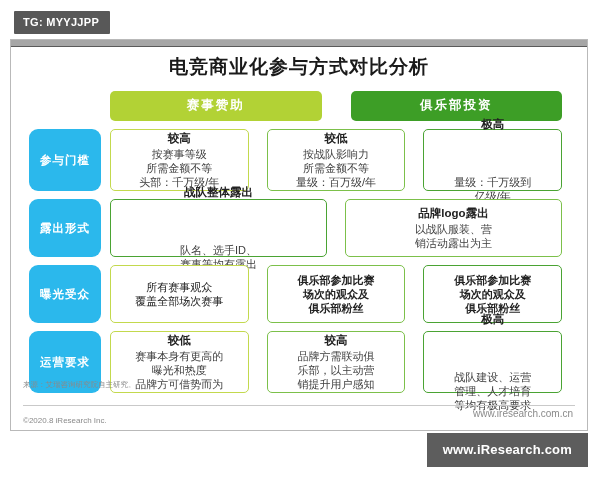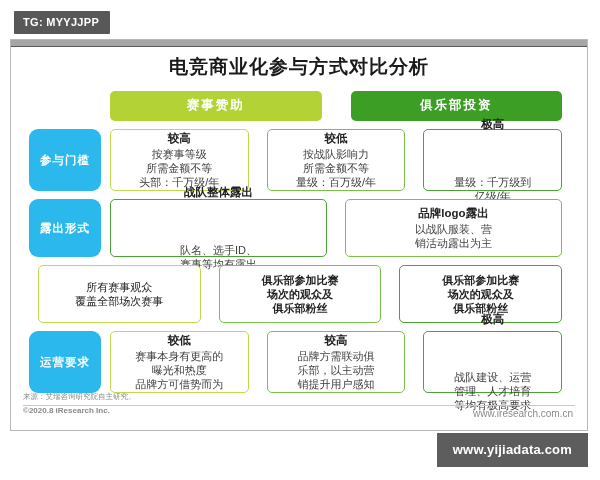--- a/index.html
+++ b/index.html
@@ -83,30 +83,30 @@
     line-height:1.28;
   }
   .cell.c0{border:1.5px solid #c3d94d;}
   .cell.c1{border:1.5px solid #7cc04a;}
   .cell.c2{border:1.5px solid #4aa333;gap:43px;}
   .cell .hl{font-weight:bold;font-size:11.5px;color:#222;margin-bottom:1px;}
   .cell .bd{font-size:11px;color:#3d3d3d;}
 
   
   #src{
-    position:absolute;left:12px;bottom:28px;
+    position:absolute;left:12px;bottom:40px;
     font-size:7.5px;color:#8a8a8a;
   }
   #rule{
     position:absolute;left:12px;right:12px;bottom:24px;
     height:1px;background:#c9c9c9;
   }
   #copy{
-    position:absolute;left:12px;bottom:15px;
-    font-size:8px;color:#8a8a8a;font-weight:bold;
+    position:absolute;left:12px;bottom:5px;
+    font-size:8px;color:#8a8a8a;
   }
   #site{
     position:absolute;right:14px;bottom:11px;
     font-size:10px;color:#8a8a8a;
   }
   
   #wm{
     position:absolute;right:12px;bottom:13px;
     background:#5d5d5d;color:#ffffff;
     font-size:13px;font-weight:bold;
@@ -162,20 +162,21 @@
 赛事等均有露出</div>
       </div>
       <div class="cell c1">
         <div class="hl">品牌logo露出</div>
         <div class="bd" style="white-space:pre-line">以战队服装、营
 销活动露出为主</div>
       </div>
     </div>
 
     <div class="data-row" style="height:58px">
+      <div class="rowlabel">曝光受众</div>
       <div class="cell c0">
 
         <div class="bd" style="white-space:pre-line;font-weight:normal;color:#222">所有赛事观众
 覆盖全部场次赛事</div>
       </div>
       <div class="cell c1">
 
         <div class="bd" style="white-space:pre-line;font-weight:bold;color:#222">俱乐部参加比赛
 场次的观众及
 俱乐部粉丝</div>
@@ -212,13 +213,13 @@
 
   </div>
 
   <div id="src">来源：艾瑞咨询研究院自主研究。</div>
   <div id="rule"></div>
   <div id="copy">©2020.8 iResearch Inc.</div>
   <div id="site">www.iresearch.com.cn</div>
 
 </div>
 
-<div id="wm">www.yijiadata.com</div>
+<div id="wm">www.iResearch.com</div>
 
 </body></html>

